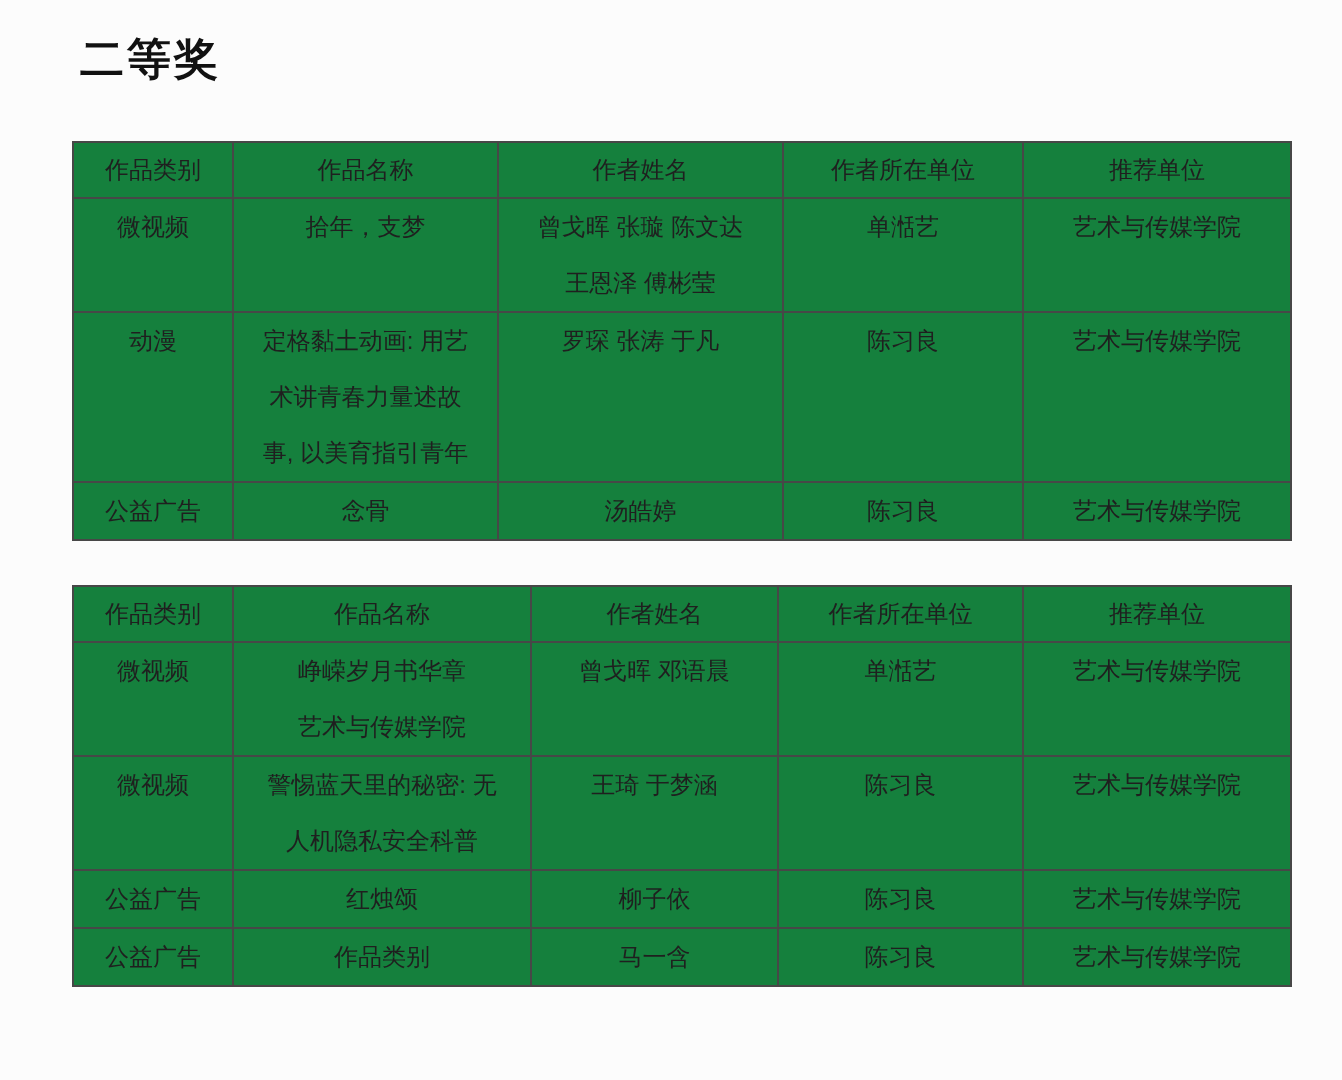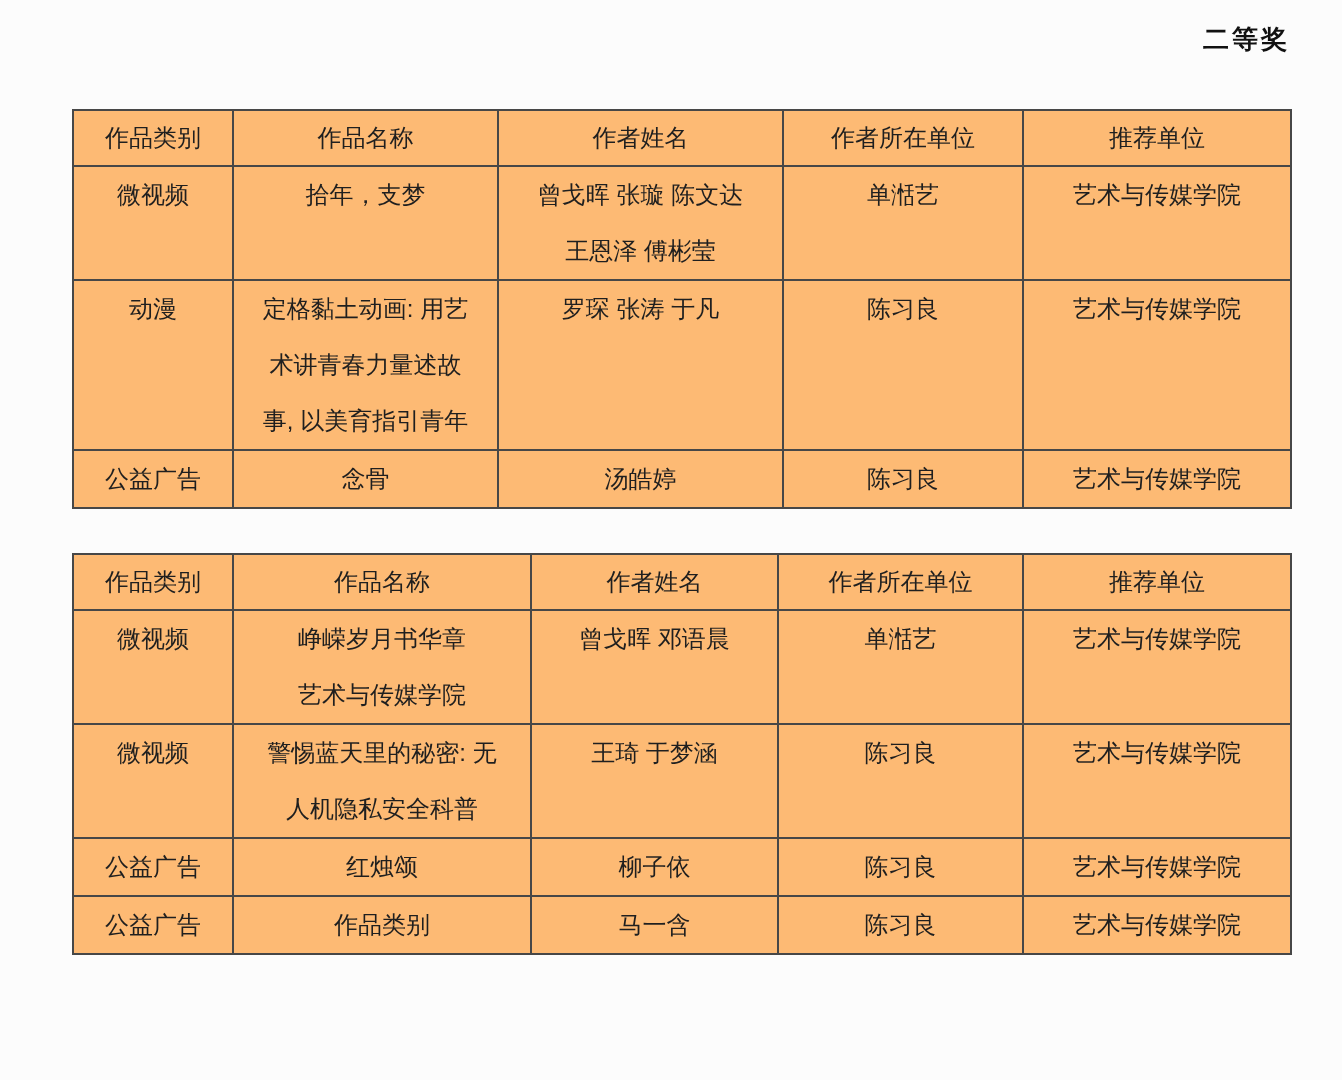--- a/index.html
+++ b/index.html
@@ -12,35 +12,35 @@
   }
   .page {
     width: 1342px;
     height: 1080px;
     padding: 16px 52px 0 72px;
     background: #fcfcfc;
     overflow: hidden;
   }
   .prize-title {
     width: 1218px;
-    text-align: right;
-    font-size: 26px;
+    text-align: left;
+    font-size: 44px;
     font-weight: bold;
     letter-spacing: 3px;
-    margin: 0;
+    margin: 8px;
     padding: 6px 0 16px 0;
     color: #111;
   }
   .section-second { margin-top: 0; }
   .section-third  { margin-top: 44px; }
   table.award-table {
     border-collapse: collapse;
     table-layout: fixed;
     width: 1218px;
-    background: #fdba74;
+    background: #15803d;
     border: 2px solid #14532d;
     margin-top: 36px;
   }
   .award-table th,
   .award-table td {
     border: 2px solid #474747;
     font-size: 24px;
     font-weight: normal;
     line-height: 56px;
     text-align: center;

